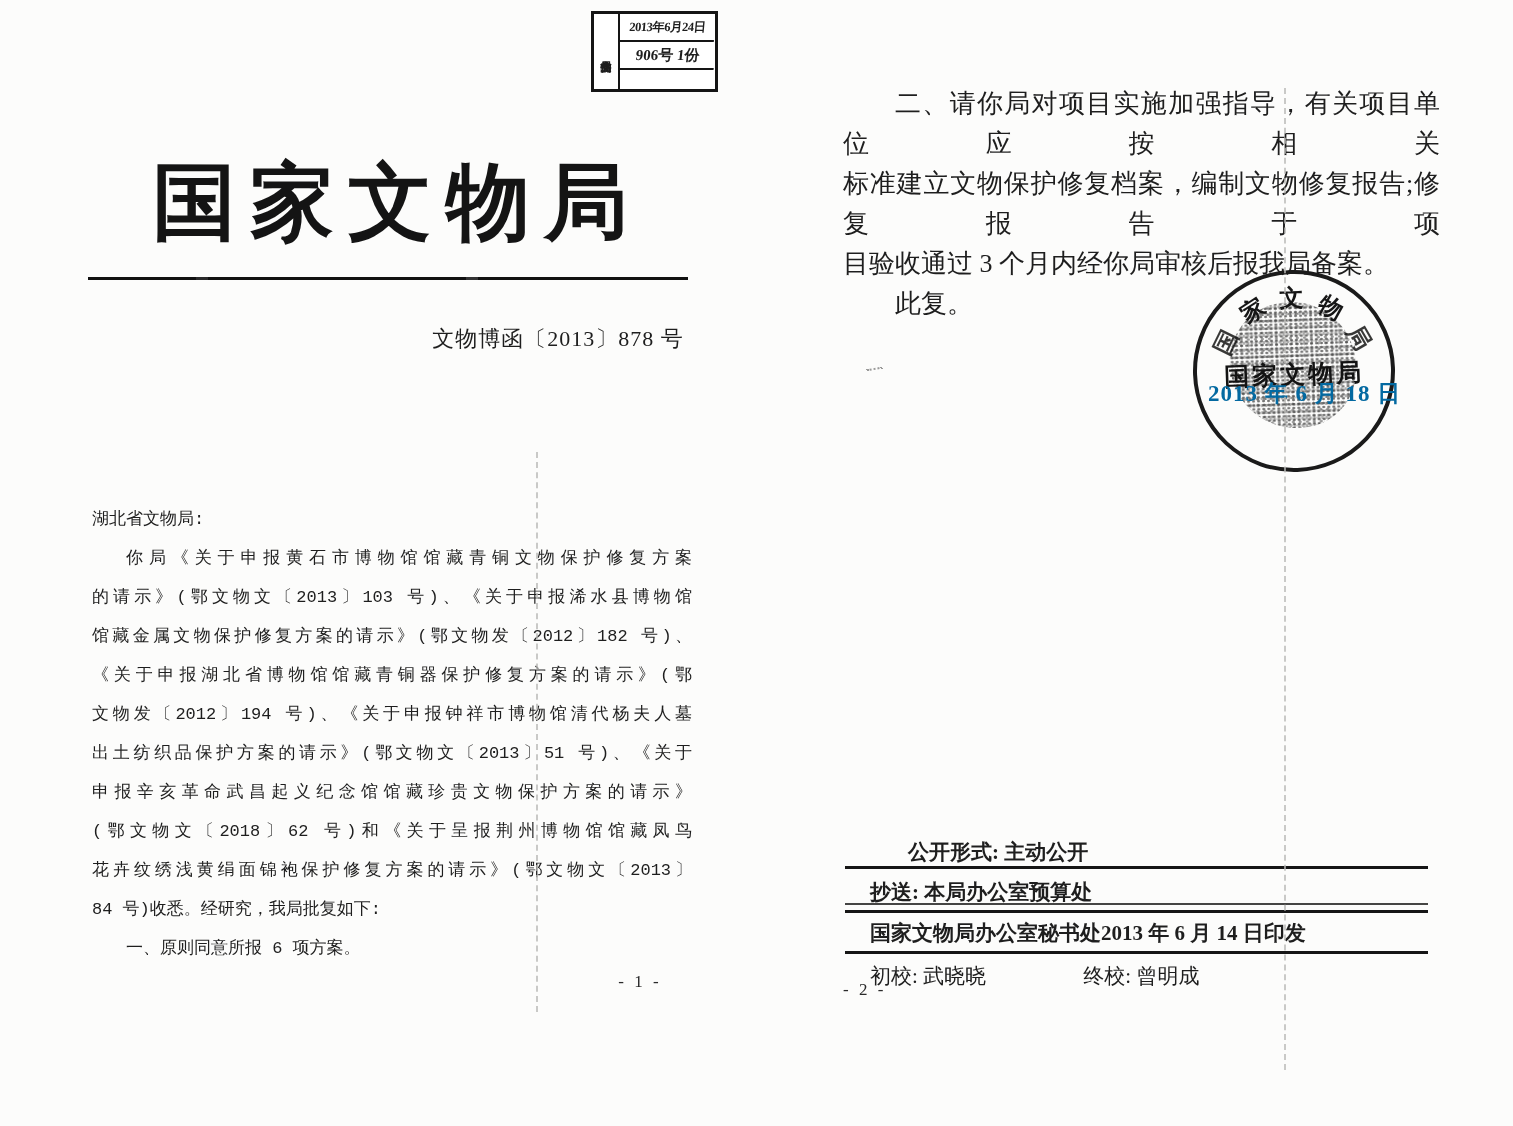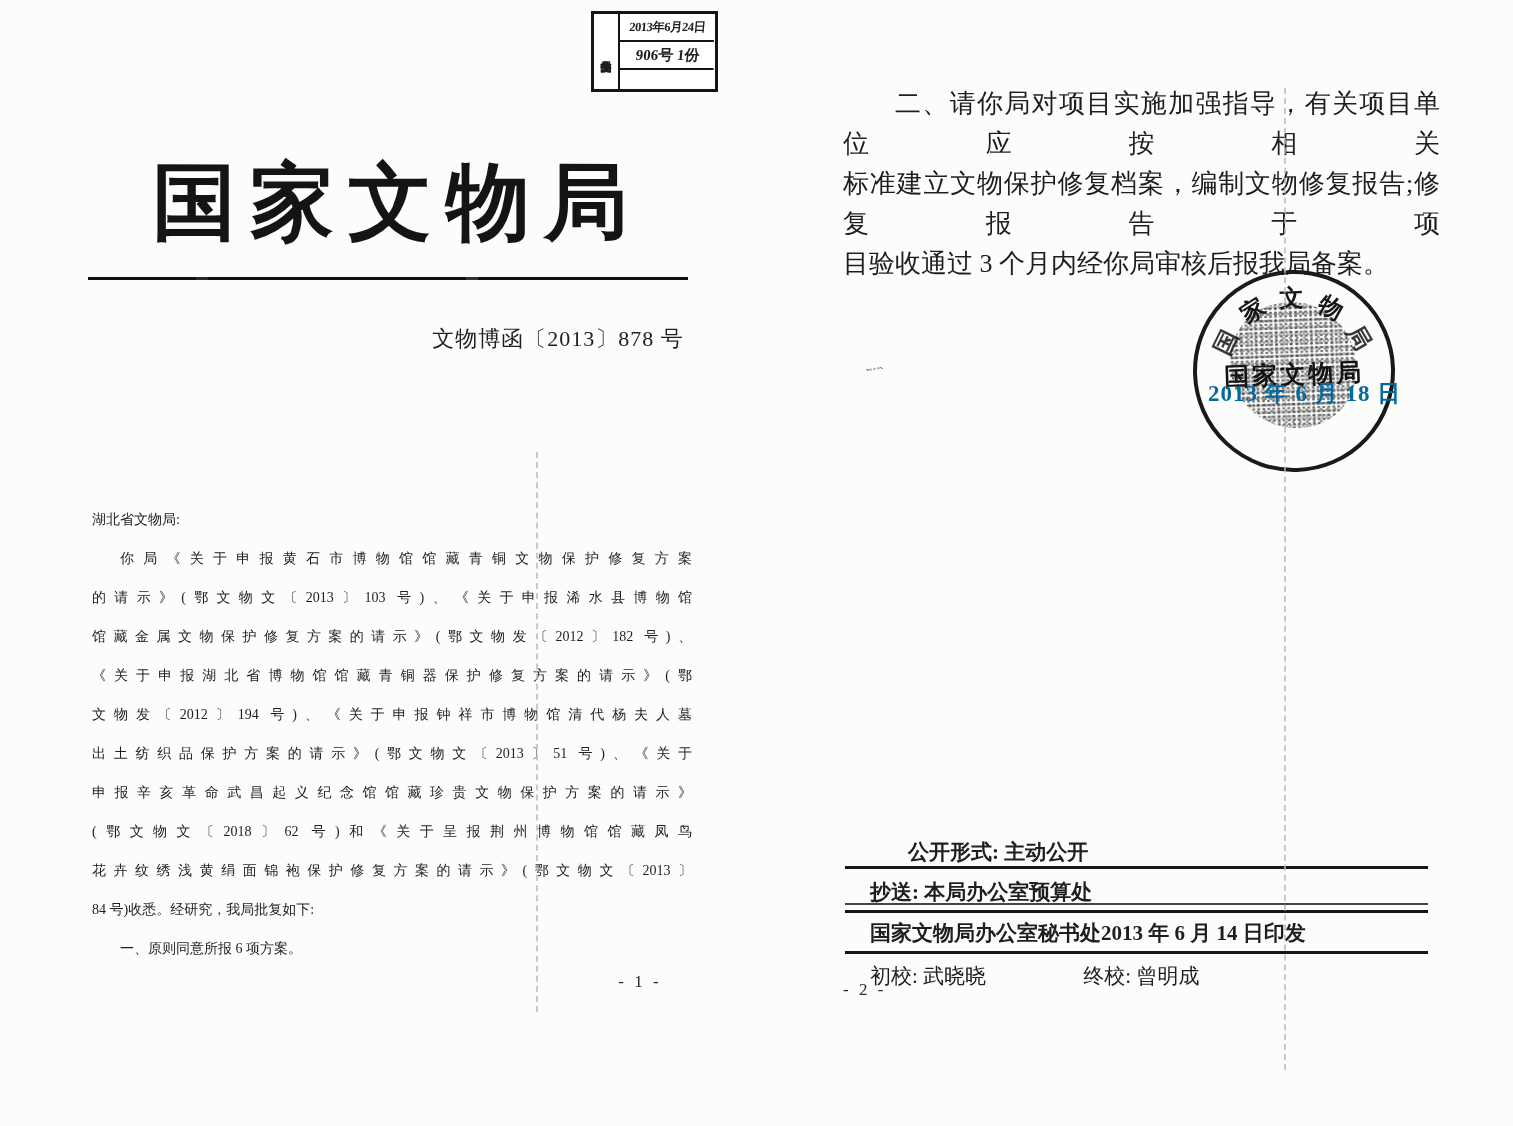--- a/index.html
+++ b/index.html
@@ -40,21 +40,21 @@
   .doc-no{
     position:absolute;left:408px;top:324px;width:300px;text-align:center;
     font-size:22px;letter-spacing:1px;white-space:nowrap;
   }
   .doc-title{
     position:absolute;left:95px;top:390px;width:590px;text-align:center;
     font-size:32px;line-height:45px;font-weight:700;color:#131313;
   }
   .body-left{
     position:absolute;left:92px;top:500px;width:600px;
-    font-size:14px;line-height:39px;
+    font-size:17px;line-height:39px;font-family:Liberation Mono, monospace;
   }
   .body-right{
     position:absolute;left:843px;top:84px;width:597px;
     font-size:26px;line-height:40px;
   }
   .line{text-align:justify;}
   .jl{text-align-last:justify;}
   .indent{text-indent:2em;}
   .pagenum{
     position:absolute;font-size:17px;letter-spacing:3px;color:#2a2a2a;white-space:nowrap;
@@ -155,20 +155,21 @@
   </div>
 
   <div class="pagenum pn-1">- 1 -</div>
 
   <div class="fold fold-left"></div>
 
   <div class="body-right">
     <div class="line jl indent">二、请你局对项目实施加强指导，有关项目单位应按相关</div>
     <div class="line jl">标准建立文物保护修复档案，编制文物修复报告;修复报告于项</div>
     <div class="line">目验收通过 3 个月内经你局审核后报我局备案。</div>
+    <div class="line indent">此复。</div>
   </div>
 
   <div class="speck"></div>
 
   <div class="seal">
     <div class="seal-emblem"></div>
     <div class="seal-arc arc0">国</div>
     <div class="seal-arc arc1">家</div>
     <div class="seal-arc arc2">文</div>
     <div class="seal-arc arc3">物</div>

